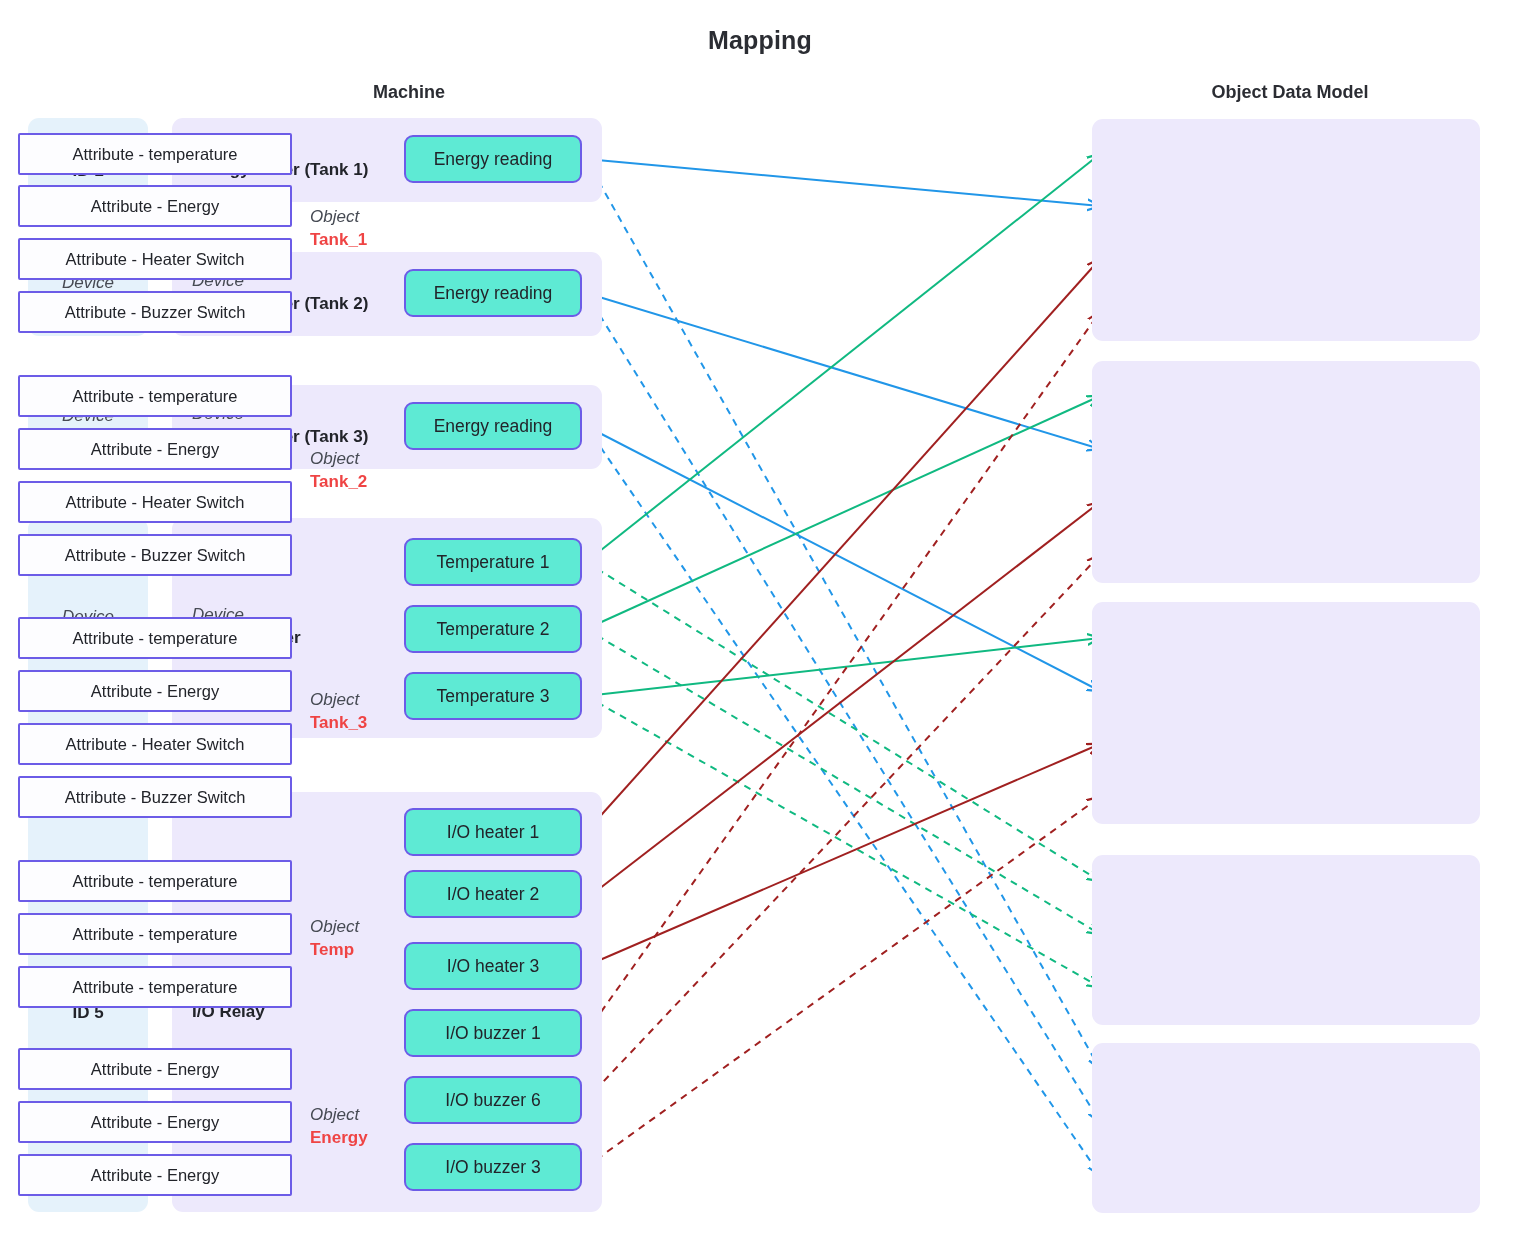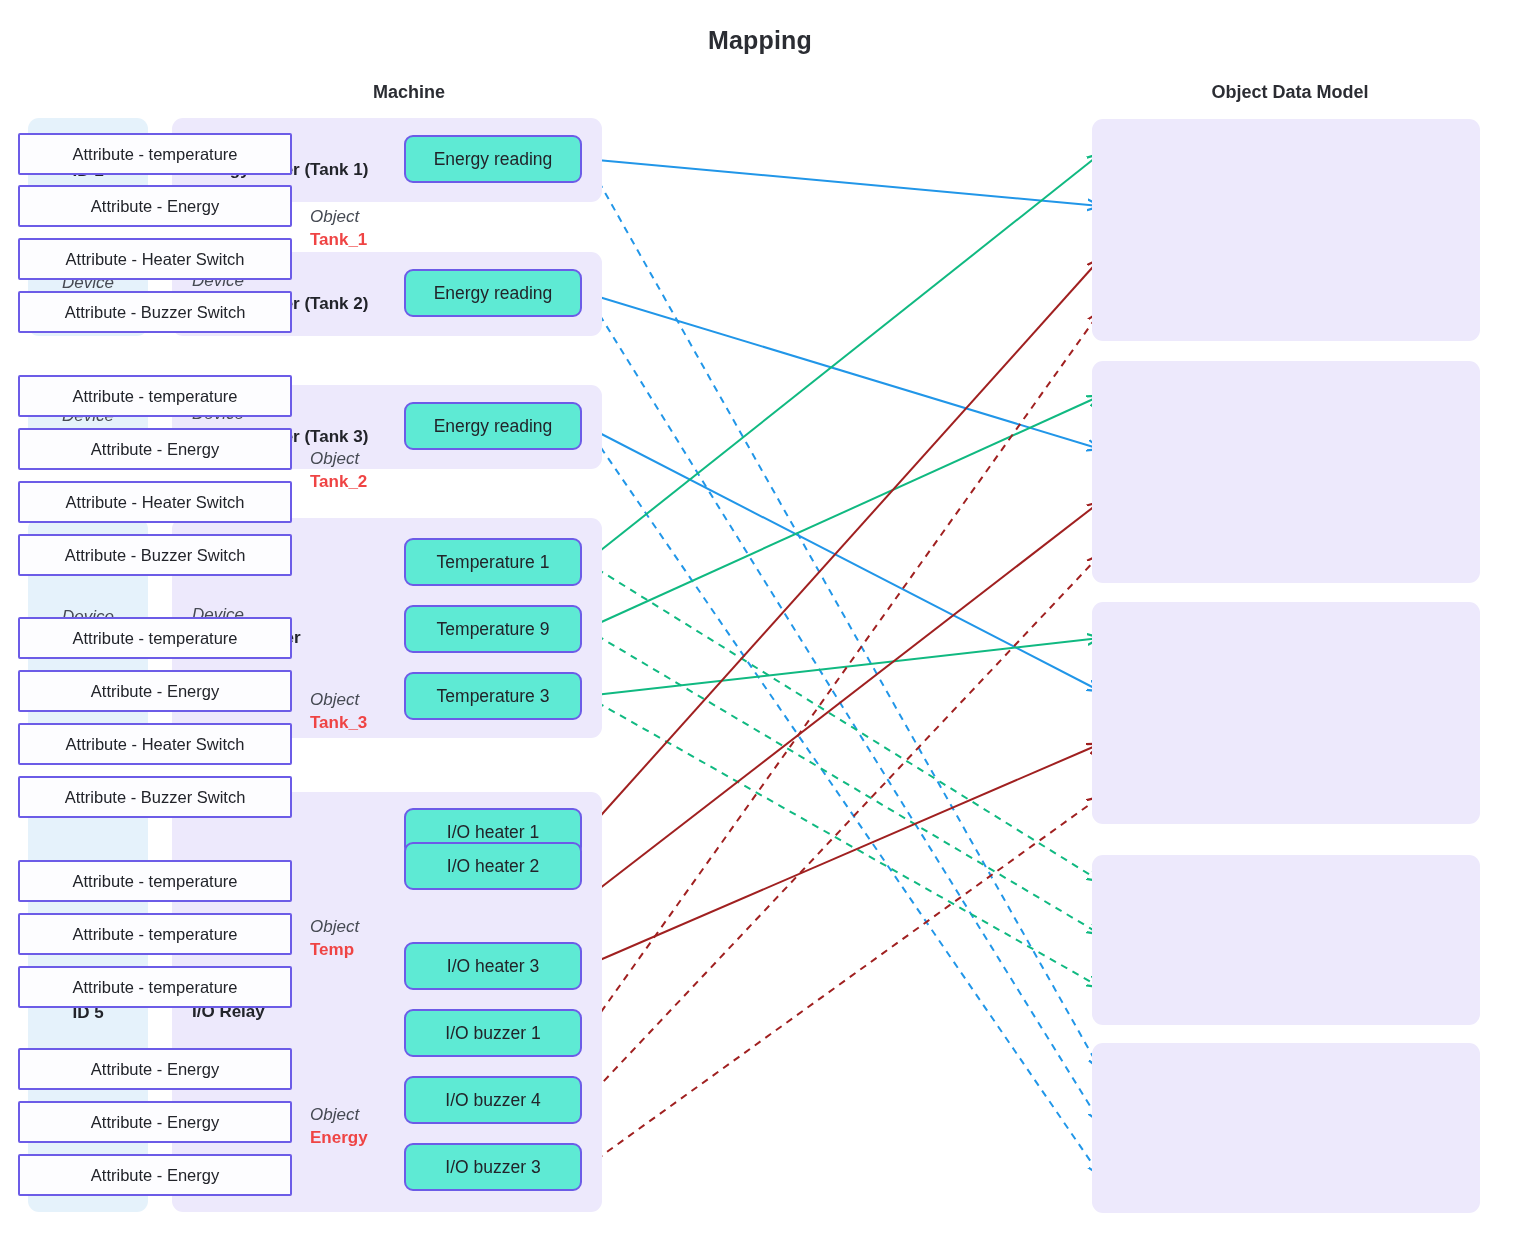--- a/index.html
+++ b/index.html
@@ -159,33 +159,33 @@
         </div>
       </div>
       <div class="sigbox" style="top: 402px;">Energy reading</div>
       <div class="mpanel" style="top: 518px; height: 220px;">
         <div class="devname" style="top:86px">
           <div class="lbl">Device</div>
           <div class="val">Thermometer</div>
         </div>
       </div>
       <div class="sigbox" style="top: 538px;">Temperature 1</div>
-      <div class="sigbox" style="top: 605px;">Temperature 9</div>
+      <div class="sigbox" style="top: 605px;">Temperature 2</div>
       <div class="sigbox" style="top: 672px;">Temperature 3</div>
       <div class="mpanel" style="top: 792px; height: 420px;">
         <div class="devname" style="top:186px">
           <div class="lbl">Device</div>
           <div class="val">I/O Relay</div>
         </div>
       </div>
       <div class="sigbox" style="top: 808px;">I/O heater 1</div>
-      <div class="sigbox" style="top: 842px;">I/O heater 2</div>
+      <div class="sigbox" style="top: 870px;">I/O heater 2</div>
       <div class="sigbox" style="top: 942px;">I/O heater 3</div>
       <div class="sigbox" style="top: 1009px;">I/O buzzer 1</div>
-      <div class="sigbox" style="top: 1076px;">I/O buzzer 4</div>
+      <div class="sigbox" style="top: 1076px;">I/O buzzer 6</div>
       <div class="sigbox" style="top: 1143px;">I/O buzzer 3</div>
     </div>
 
   <div id="odm-col">
       <div class="opanel" style="top: 119px; height: 222px;"></div>
       <div class="attr" style="top: 133px;">Attribute - temperature</div>
       <div class="attr" style="top: 185px;">Attribute - Energy</div>
       <div class="attr" style="top: 238px;">Attribute - Heater Switch</div>
       <div class="attr" style="top: 291px;">Attribute - Buzzer Switch</div>
       <div class="objlbl" style="top: 206px;">

